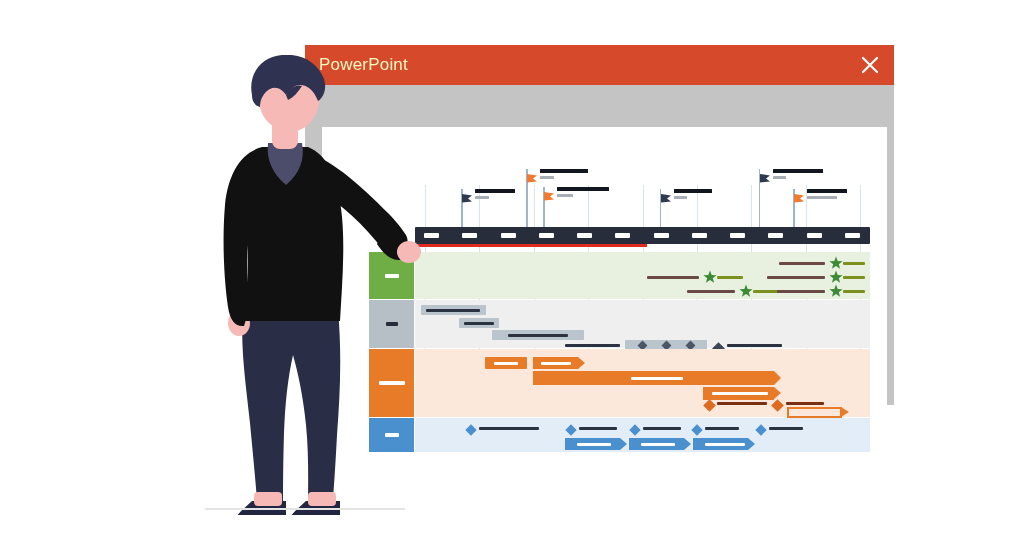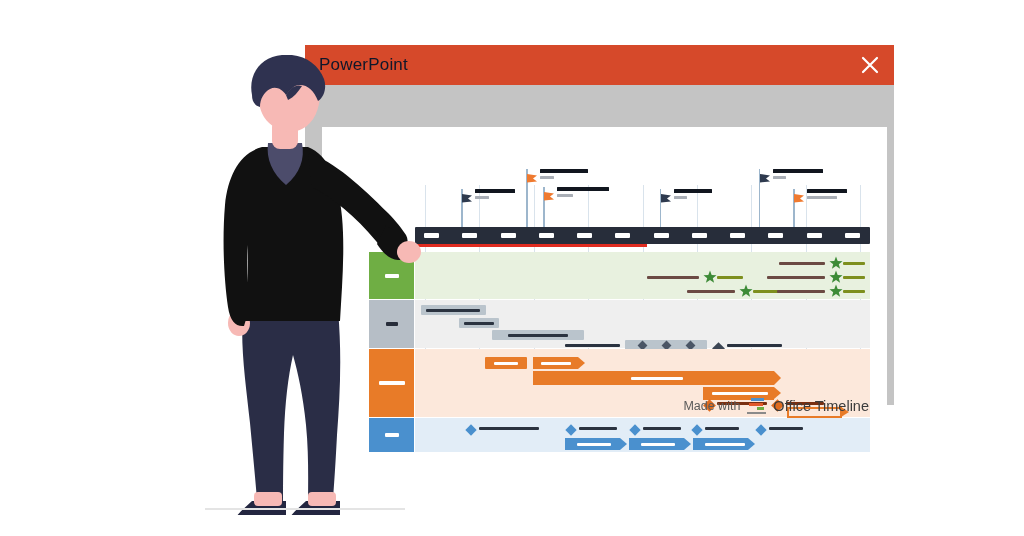--- a/index.html
+++ b/index.html
@@ -11,21 +11,21 @@
   #stage{position:absolute;left:0;top:0;width:1024px;height:536px;}
 
   
   #window{position:absolute;left:305px;top:45px;width:589px;height:360px;}
   #titlebar{
     position:absolute;left:0;top:0;width:589px;height:40px;
     background:#D6492A;
   }
   #titlebar .title{
     position:absolute;left:14px;top:10px;
-    color:#0f172a;font-size:17px;letter-spacing:.2px;
+    color:#fef9c3;font-size:17px;letter-spacing:.2px;
   }
   #close-btn{
     position:absolute;right:10px;top:6px;width:28px;height:28px;
     cursor:pointer;
   }
   #close-btn svg{display:block;}
 
   #win-body{
     position:absolute;left:0;top:40px;width:589px;height:320px;
     background:#C4C4C4;
@@ -303,30 +303,20 @@
                   <div class="inner" style="left: 12px; top: 4.5px; width: 34px; background: rgb(255, 255, 255);"></div>
                 </div>
                 <div class="arrowbar" style="left: 278px; top: 20px; width: 62px; height: 12px;">
                   <div class="body" style="width: 55px; background: rgb(74, 144, 206);"></div>
                   <div class="tip" style="left: 55px; border-top-width: 6px; border-bottom-width: 6px; border-left: 7px solid rgb(74, 144, 206);"></div>
                   <div class="inner" style="left: 12px; top: 4.5px; width: 40px; background: rgb(255, 255, 255);"></div>
                 </div>
               </div>
             </div>
           </div>
-        <div id="brand">
-          <span class="made">Made with</span>
-          <span id="brand-logo">
-              <i style="left: 4px; top: 0px; width: 13px; height: 3px; background: rgb(74, 144, 206);"></i>
-              <i style="left: 2px; top: 4.5px; width: 14px; height: 3px; background: rgb(224, 90, 43);"></i>
-              <i style="left: 10px; top: 9px; width: 7px; height: 3px; background: rgb(111, 174, 68);"></i>
-              <i style="left: 0px; top: 13.5px; width: 19px; height: 2.5px; background: rgb(138, 138, 138);"></i>
-            </span>
-          <span class="otl">Office Timeline</span>
-        </div>
       </div>
     </div>
   </div>
 
   <svg id="person" viewBox="0 0 240 460">
 
     <path d="M53 255 L148 255 C152 300 150 340 147 380 C145 420 143 445 142 458
              L118 458 C118 430 119 400 116 370 C113 340 108 318 103 300
              C98 322 95 348 94 378 C93 412 93 438 93 458 L68 458
              C66 430 63 400 60 368 C56 330 50 292 53 255 Z" fill="#2A2D46"></path>

